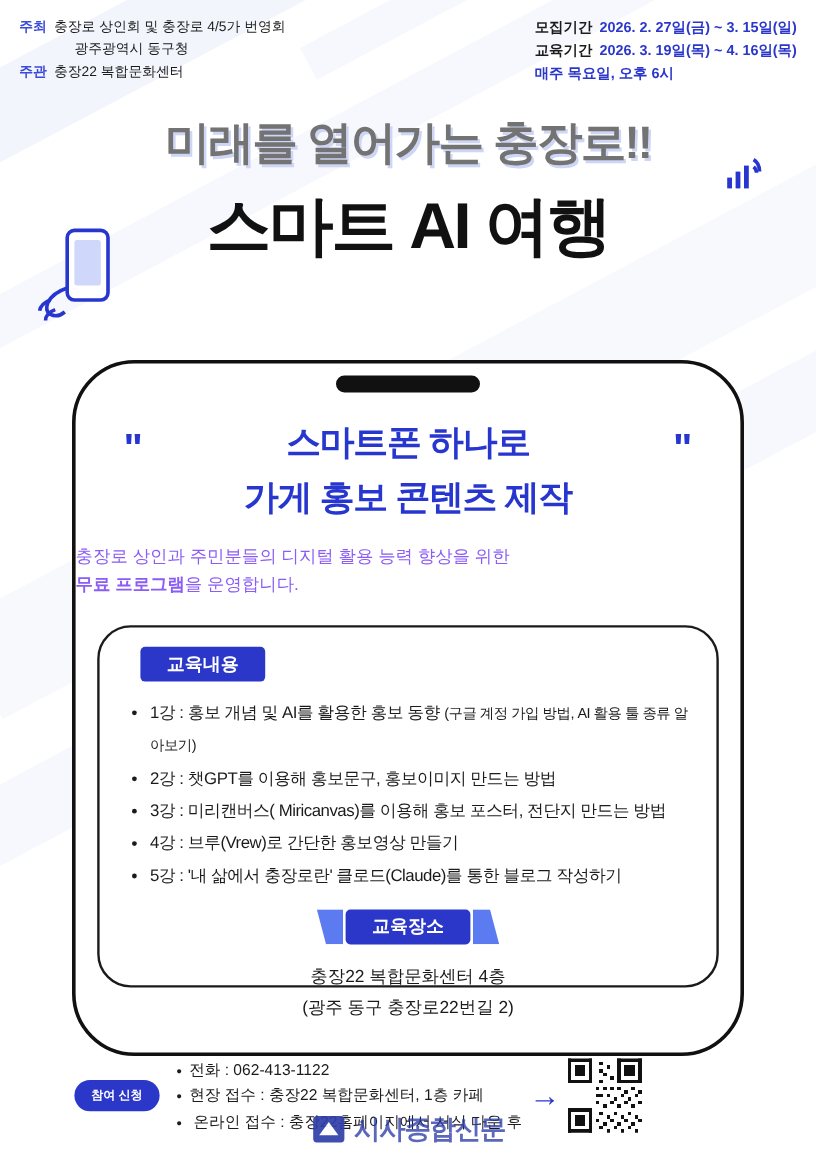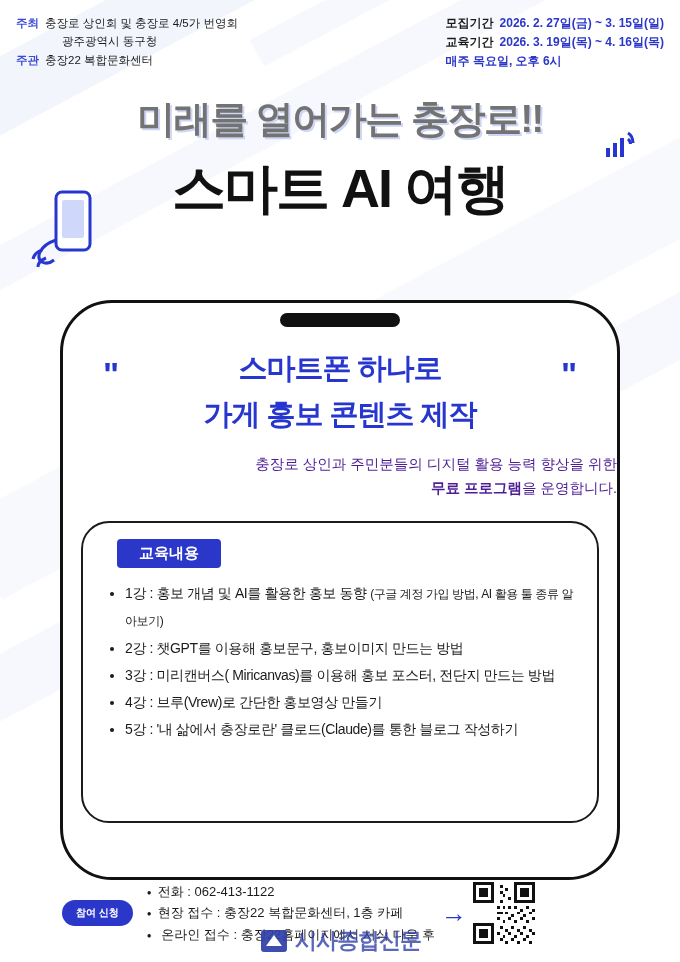--- a/index.html
+++ b/index.html
@@ -74,21 +74,21 @@
 
   .quote-head { position:relative; margin-top:46px; text-align:center; }
   .qmark {
     position:absolute; top:8px; font-size:34px; font-weight:bold; color:#2736cf; line-height:1;
   }
   .qmark.left { left:40px; }
   .qmark.right { right:40px; }
   .qline1 { font-size:29px; font-weight:bold; color:#2736cf; letter-spacing:-1px; }
   .qline2 { font-size:29px; font-weight:bold; color:#2736cf; letter-spacing:-1px; margin-top:6px; }
 
-  .intro { text-align:right; margin-top:18px; font-size:14.5px; line-height:1.65; color:#4c1d95; }
+  .intro { text-align:left; margin-top:18px; font-size:14.5px; line-height:1.65; color:#8b5cf6; }
   .intro b { font-weight:bold; }
 
   
   .inner-box {
     position:absolute; left:18px; right:18px; top:218px; bottom:54px;
     background:#fff; border:2px solid #1b1b1b; border-radius:28px;
     padding:16px 20px;
   }
   .tag {
     display:inline-flex; align-items:center; justify-content:center;
@@ -231,20 +231,27 @@
       </li>
       <li>
         <span>4강 : 브루(Vrew)로 간단한 홍보영상 만들기</span>
       </li>
       <li>
         <span>5강 : '내 삶에서 충장로란' 클로드(Claude)를 통한 블로그 작성하기</span>
       </li>
     </ul>
 
     <div class="two-col">
+      <div class="col">
+        <span class="tag with-wings">교육장소</span>
+        <div class="place">
+          <div>충장22 복합문화센터 4층</div>
+          <div>(광주 동구 충장로22번길 2)</div>
+        </div>
+      </div>
     </div>
   </div>
 </div>
 
 <div class="apply">
   <span class="apply-badge">참여 신청</span>
   <ul class="apply-list">
     <li>전화 : 062-413-1122</li>
     <li>현장 접수 : 충장22 복합문화센터, 1층 카페</li>
     <li>

